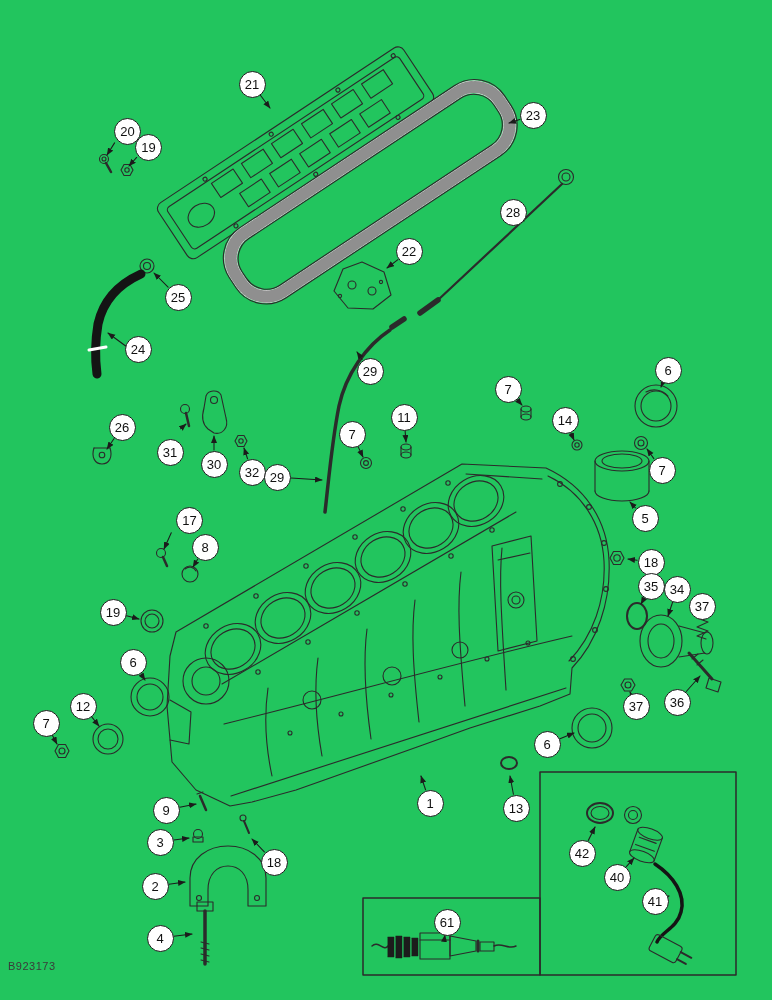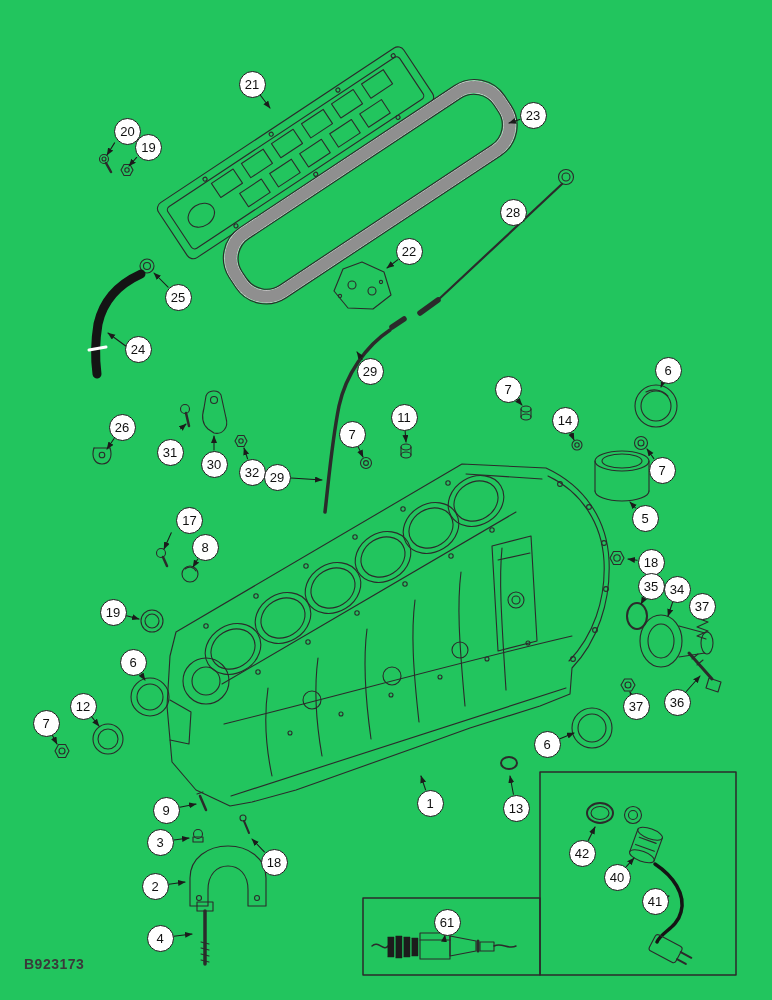--- a/index.html
+++ b/index.html
@@ -24,22 +24,22 @@
   .art .band-dots{stroke:#8f8f8f;stroke-width:12;stroke-dasharray:1.2 2.6}
   .art .fill-dark rect{fill:#1c1c1c;stroke:#1c1c1c;stroke-width:.5}
   .art .box{stroke-width:1.5}
   .art .leader{stroke:#1b1b1b;stroke-width:1.05}
   
   .callout{position:absolute;width:27px;height:27px;box-sizing:border-box;
     border:1.6px solid #1b1b1b;border-radius:50%;background:#ffffff;
     display:flex;align-items:center;justify-content:center;
     font-size:13px;color:#111;z-index:3;}
   #callout-layer{position:absolute;left:0;top:0;width:772px;height:1000px;z-index:2;}
-  .figure-id{position:absolute;left:24px;bottom:28px;font-size:14px;color:#3a3a3a;
-    letter-spacing:.5px;z-index:4;font-weight:bold;}
+  .figure-id{position:absolute;left:8px;bottom:28px;font-size:11px;color:#3a3a3a;
+    letter-spacing:.5px;z-index:4;}
 </style>
 </head>
 <body>
 
 <div class="page">
 
   <svg class="art" width="772" height="1000" viewBox="0 0 772 1000">
     <defs>
       <marker id="arw" markerWidth="9" markerHeight="8" refX="7" refY="3" orient="auto" markerUnits="userSpaceOnUse">
         <path d="M0,0 L7.5,3 L0,6 Z"></path>

